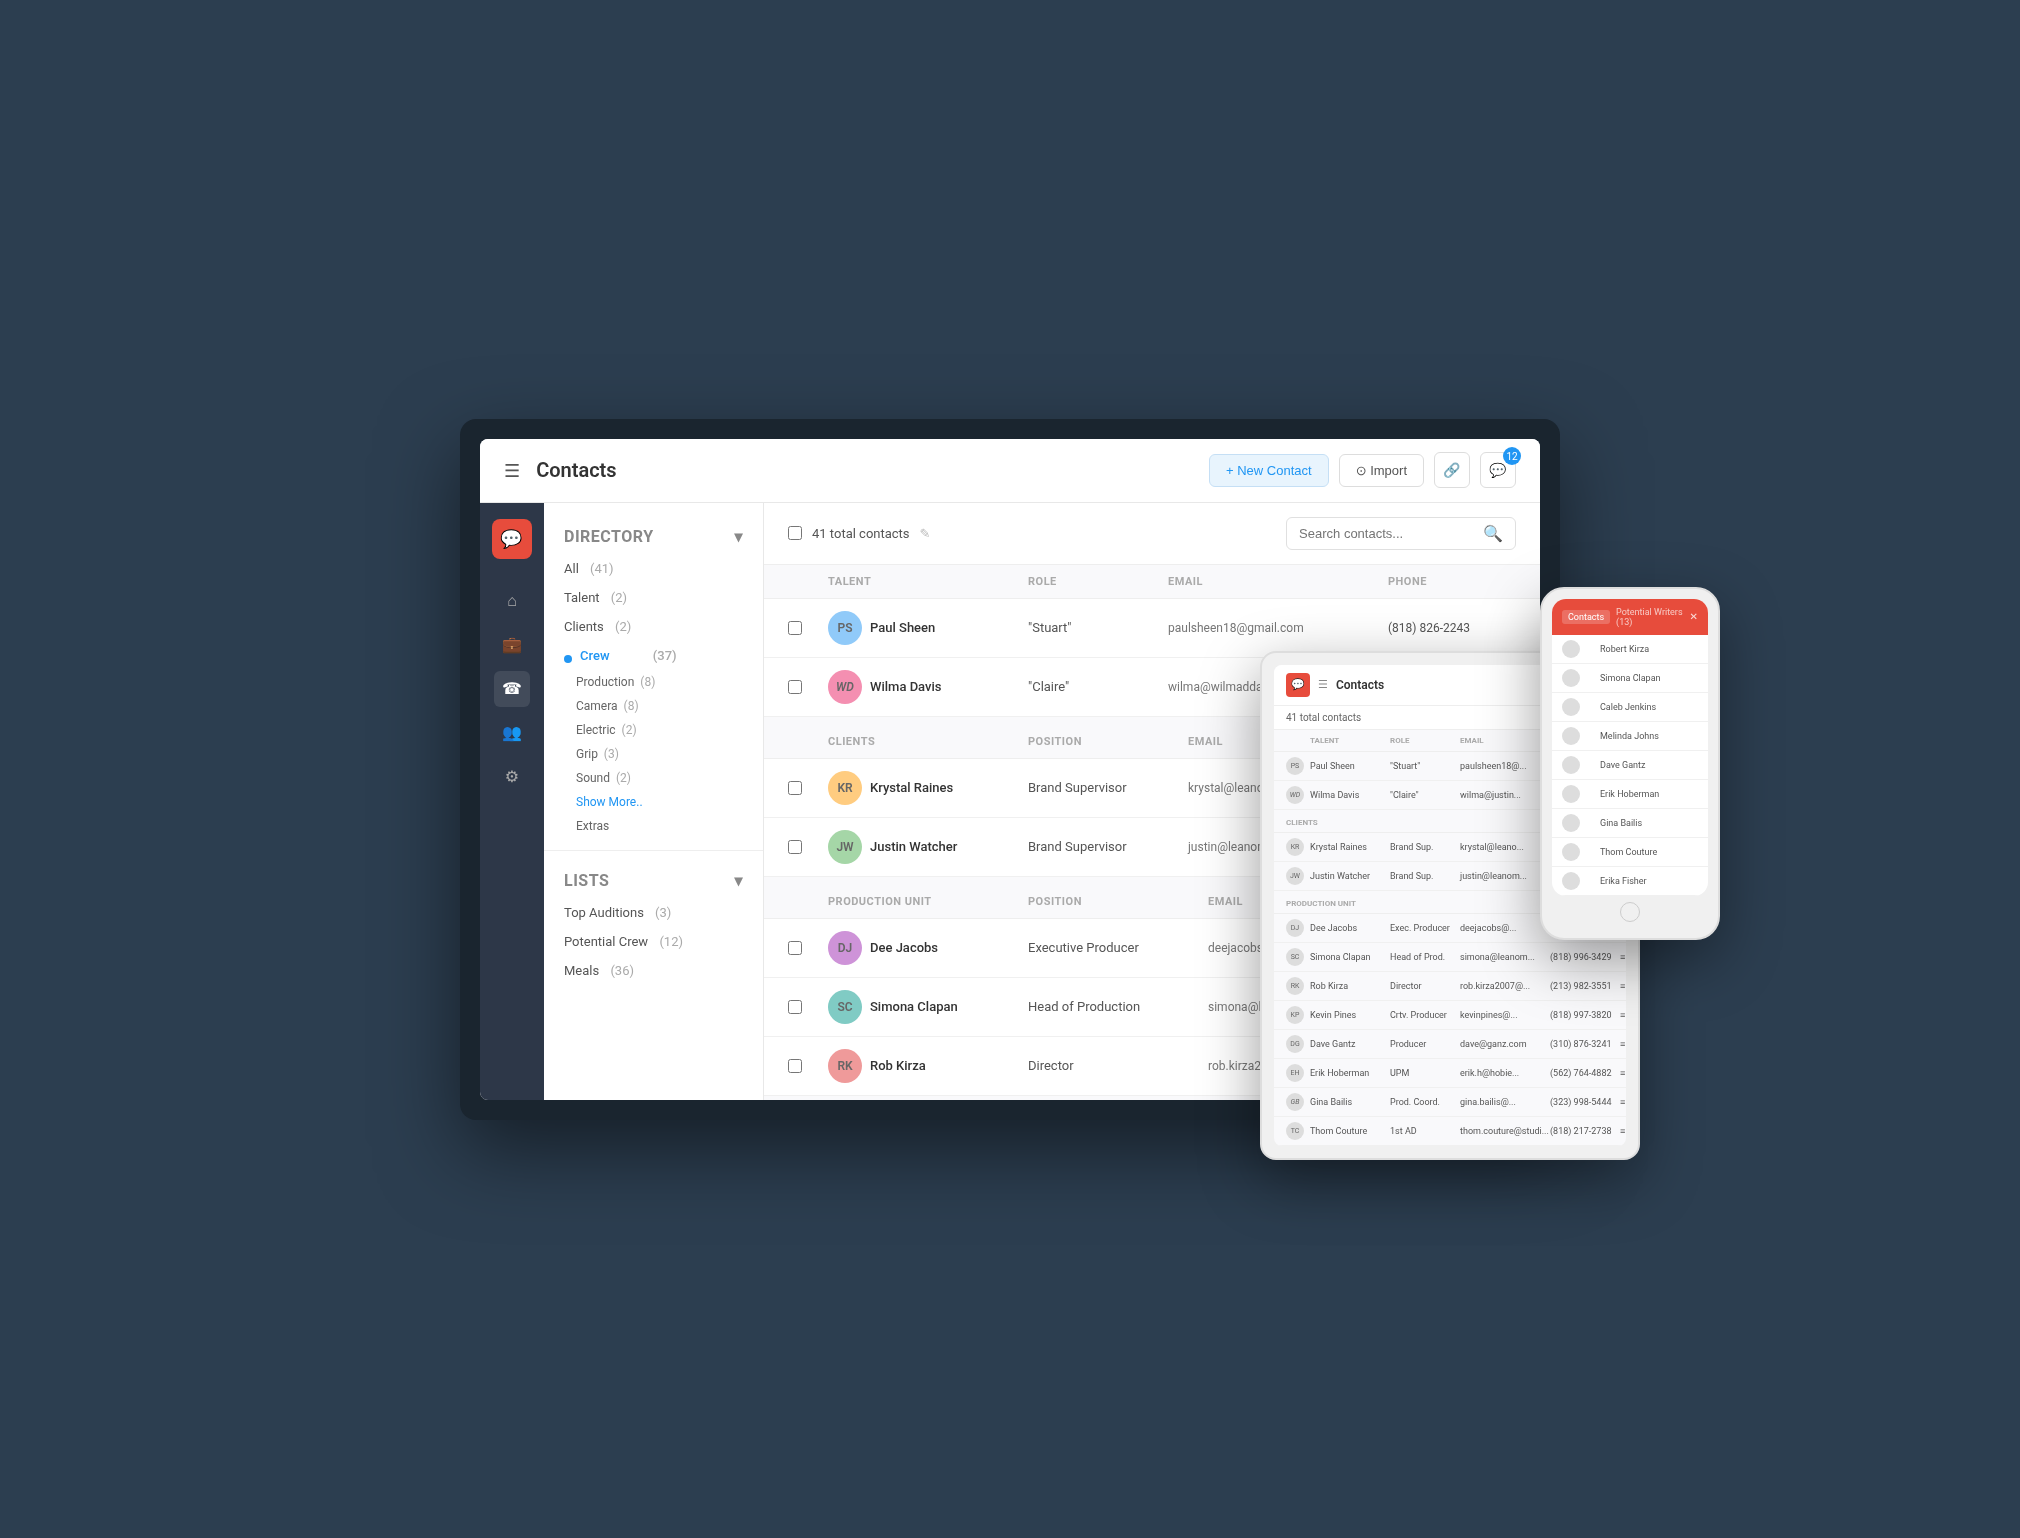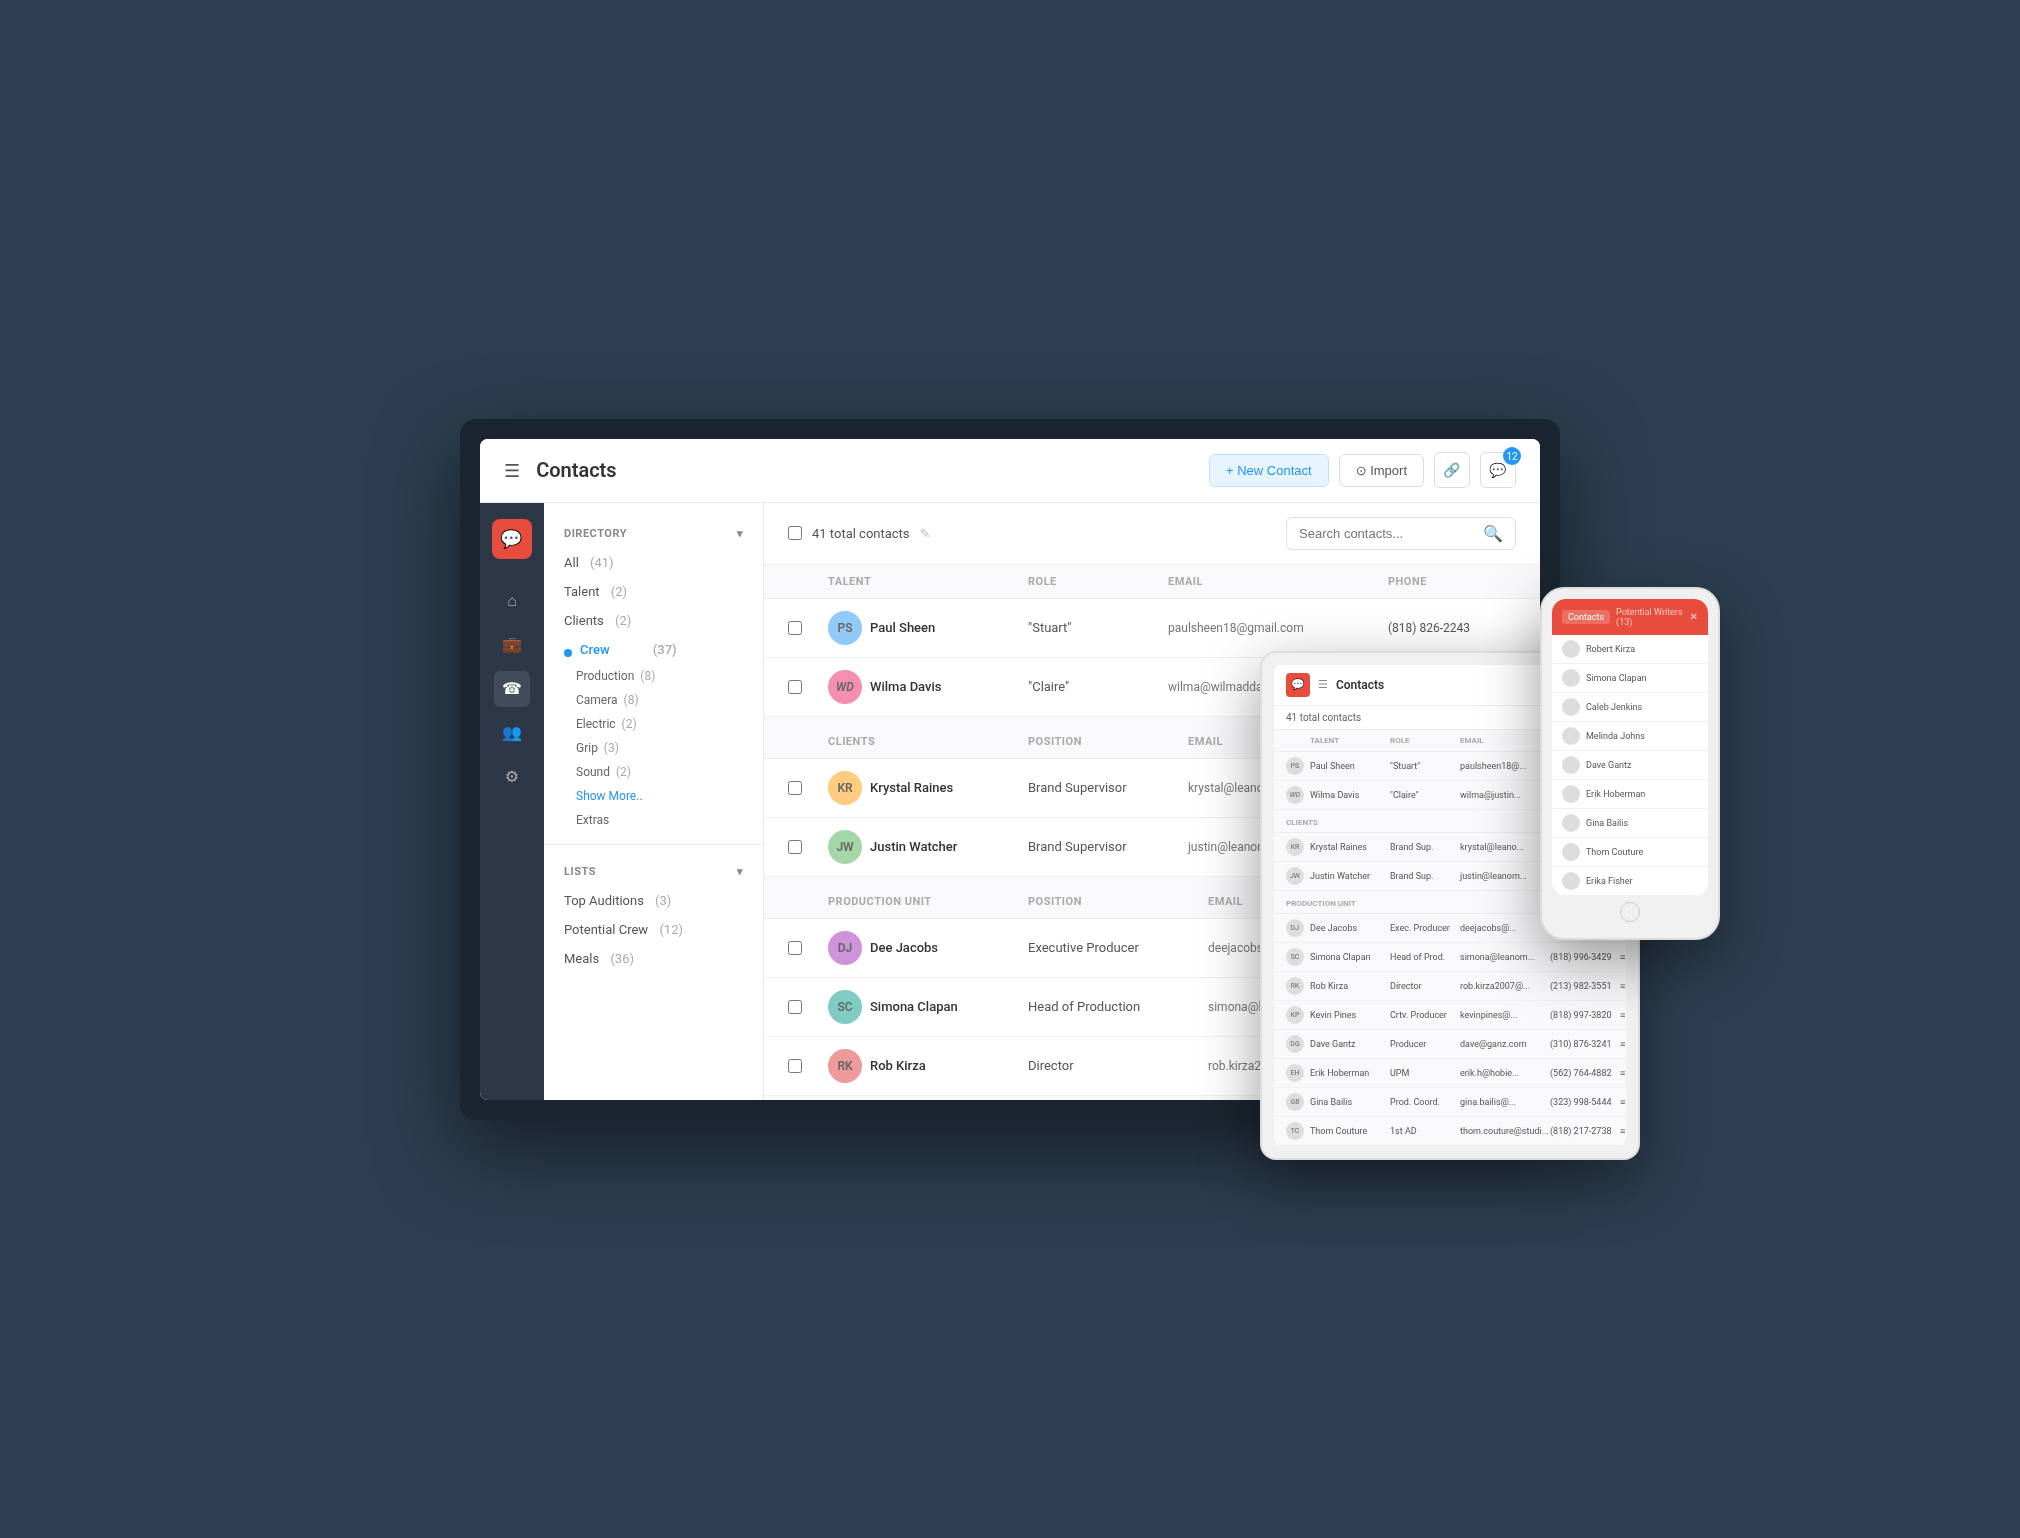--- a/index.html
+++ b/index.html
@@ -172,21 +172,21 @@
       background: #fff;
       border-right: 1px solid #e8e8e8;
       padding: 16px 0;
       overflow-y: auto;
     }
 
     .sidebar-section-header {
       display: flex;
       justify-content: space-between;
       padding: 8px 20px;
-      font-size: 11px;
+      font-size: 16px;
       font-weight: 700;
       color: #888;
       letter-spacing: 0.5px;
       text-transform: uppercase;
     }
 
     .sidebar-item {
       padding: 7px 20px;
       font-size: 13px;
       color: #555;
@@ -496,21 +496,21 @@
 
     .phone-close {
       margin-left: auto;
       color: rgba(255,255,255,0.8);
       font-size: 10px;
     }
 
     .phone-row {
       display: flex;
       align-items: center;
-      gap: 6px;
+      gap: 20px;
       padding: 5px 10px;
       border-bottom: 1px solid #f0f0f0;
       font-size: 9px;
       color: #555;
     }
 
     .phone-avatar {
       width: 18px;
       height: 18px;
       border-radius: 50%;

